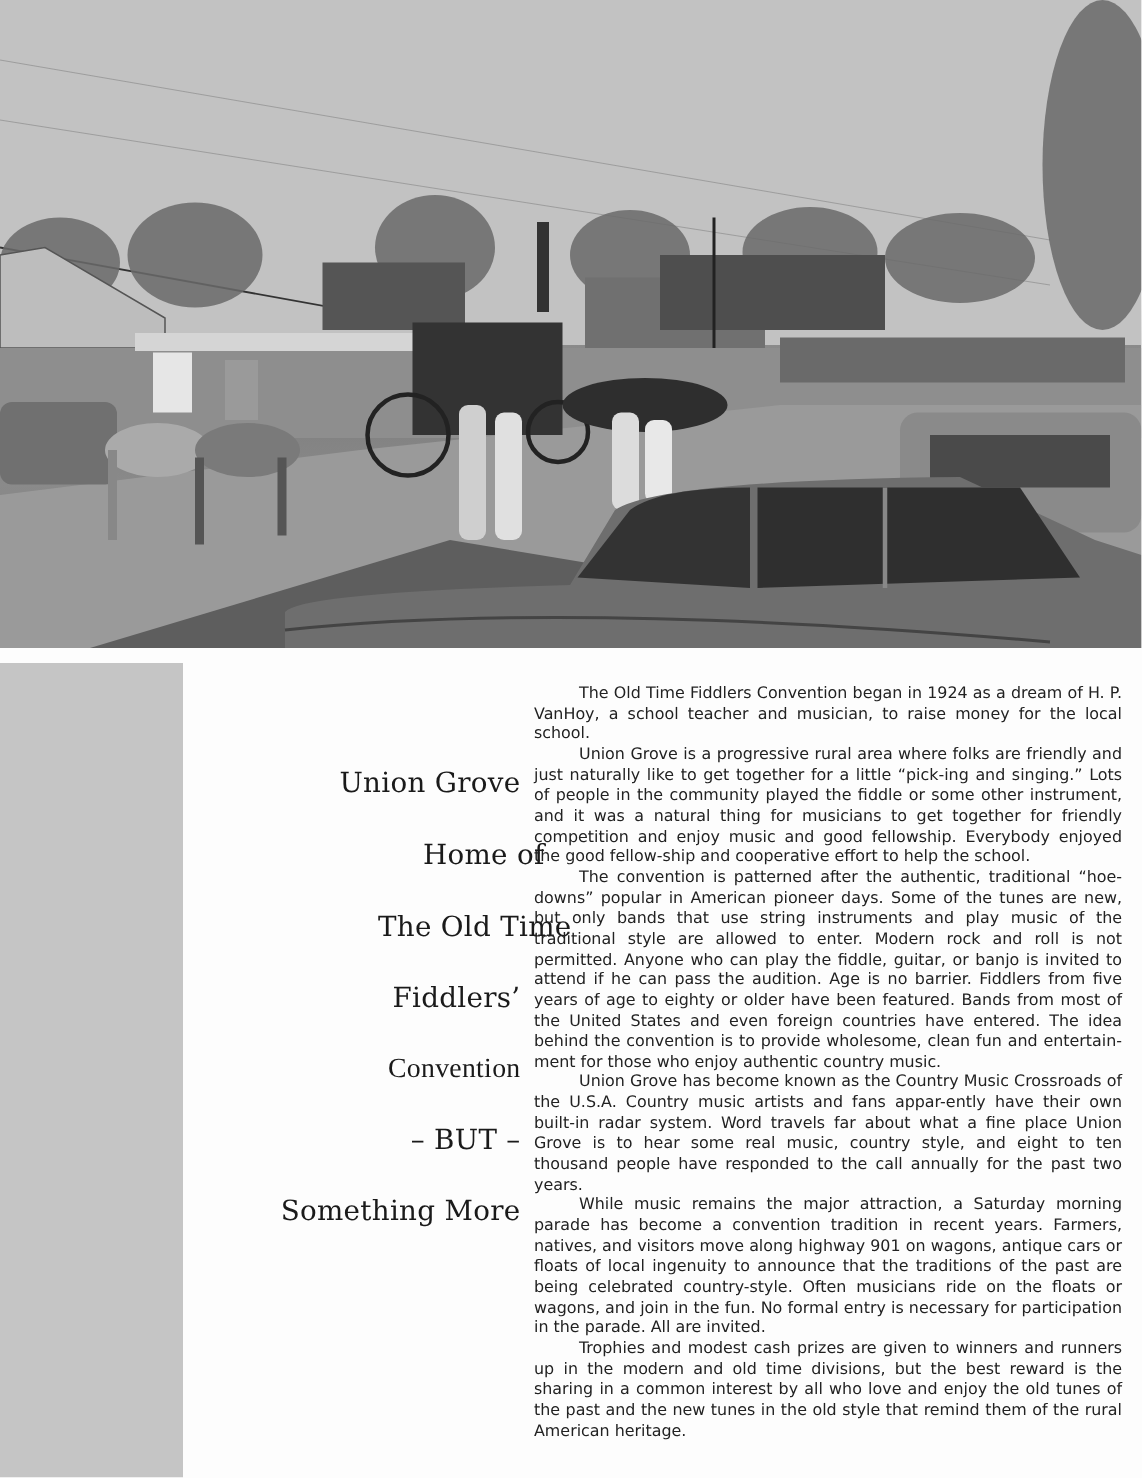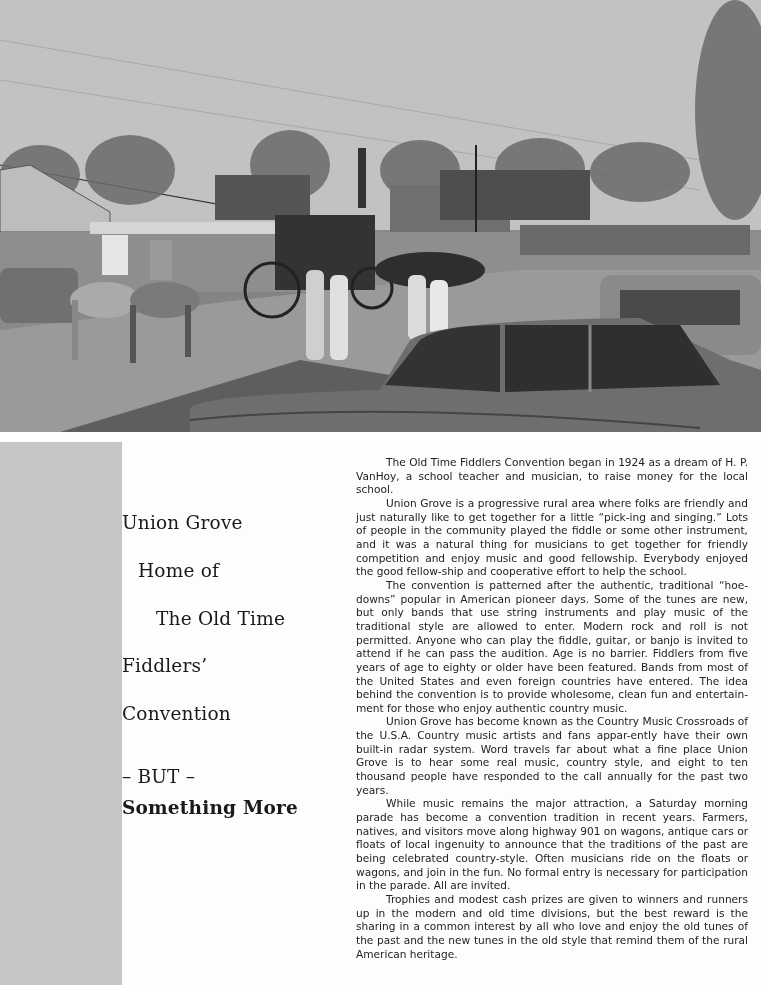--- a/index.html
+++ b/index.html
@@ -14,21 +14,21 @@
   }
   .photo svg { position: absolute; left: 0; top: 0; }
   .gray-panel {
     position: absolute; left: 0; top: 442px; width: 122px; height: 543px; background: #c5c5c5;
   }
   .title-block {
     position: absolute; left: 122px; top: 442px; width: 225px; text-align: center;
     font-family: "DejaVu Serif", serif; color: #1a1a1a;
   }
   .title-line {
-    position: absolute; left: 0; width: 225px; text-align: left; font-size: 18.5px; letter-spacing: 0.2px;
+    position: absolute; left: 0; width: 225px; text-align: right; font-size: 18.5px; letter-spacing: 0.2px;
   }
   .body-text {
     position: absolute; left: 356px; top: 456px; width: 392px;
     font-family: "DejaVu Sans", sans-serif; font-size: 10.6px; line-height: 13.65px; color: #222;
     text-align: justify;
   }
   .body-text p { margin: 0; text-indent: 30px; }
 </style>
 </head>
 <body>
@@ -100,23 +100,23 @@
   </svg>
 </div>
 
 <div class="gray-panel"></div>
 
 <div class="title-block">
   <div class="title-line" style="top:70px;">Union Grove</div>
   <div class="title-line" style="top:118px;padding-left:16px;">Home of</div>
   <div class="title-line" style="top:166px;margin-left:34px;">The Old Time</div>
   <div class="title-line" style="top:213px;">Fiddlers’</div>
-  <div class="title-line" style="top:261px;">Convention</div>
-  <div class="title-line" style="top:324px;">– BUT –</div>
-  <div class="title-line" style="top:355px;font-weight:bold;">Something More</div>
+  <div class="title-line" style="top:261px;font-family:Liberation Serif, serif;">Convention</div>
+  <div class="title-line" style="top:308px;">– BUT –</div>
+  <div class="title-line" style="top:355px;">Something More</div>
 </div>
 
 <div class="body-text">
   <p>The Old Time Fiddlers Convention began in 1924 as a dream of H. P. VanHoy, a school teacher and musician, to raise money for the local school.</p>
   <p>Union Grove is a progressive rural area where folks are friendly and just naturally like to get together for a little “pick-ing and singing.” Lots of people in the community played the fiddle or some other instrument, and it was a natural thing for musicians to get together for friendly competition and enjoy music and good fellowship. Everybody enjoyed the good fellow-ship and cooperative effort to help the school.</p>
   <p>The convention is patterned after the authentic, traditional “hoe-downs” popular in American pioneer days. Some of the tunes are new, but only bands that use string instruments and play music of the traditional style are allowed to enter. Modern rock and roll is not permitted. Anyone who can play the fiddle, guitar, or banjo is invited to attend if he can pass the audition. Age is no barrier. Fiddlers from five years of age to eighty or older have been featured. Bands from most of the United States and even foreign countries have entered. The idea behind the convention is to provide wholesome, clean fun and entertain-ment for those who enjoy authentic country music.</p>
   <p>Union Grove has become known as the Country Music Crossroads of the U.S.A. Country music artists and fans appar-ently have their own built-in radar system. Word travels far about what a fine place Union Grove is to hear some real music, country style, and eight to ten thousand people have responded to the call annually for the past two years.</p>
   <p>While music remains the major attraction, a Saturday morning parade has become a convention tradition in recent years. Farmers, natives, and visitors move along highway 901 on wagons, antique cars or floats of local ingenuity to announce that the traditions of the past are being celebrated country-style. Often musicians ride on the floats or wagons, and join in the fun. No formal entry is necessary for participation in the parade. All are invited.</p>
   <p>Trophies and modest cash prizes are given to winners and runners up in the modern and old time divisions, but the best reward is the sharing in a common interest by all who love and enjoy the old tunes of the past and the new tunes in the old style that remind them of the rural American heritage.</p>
 </div>

